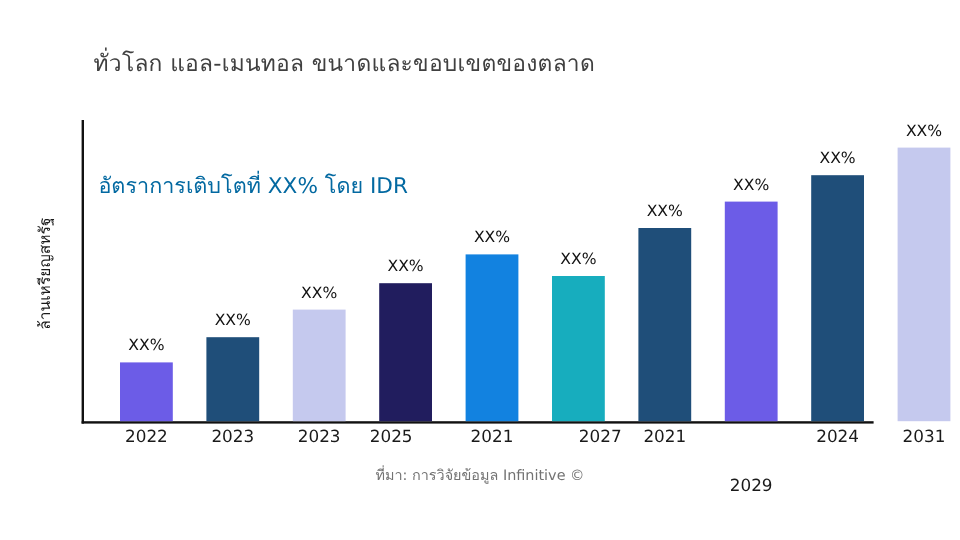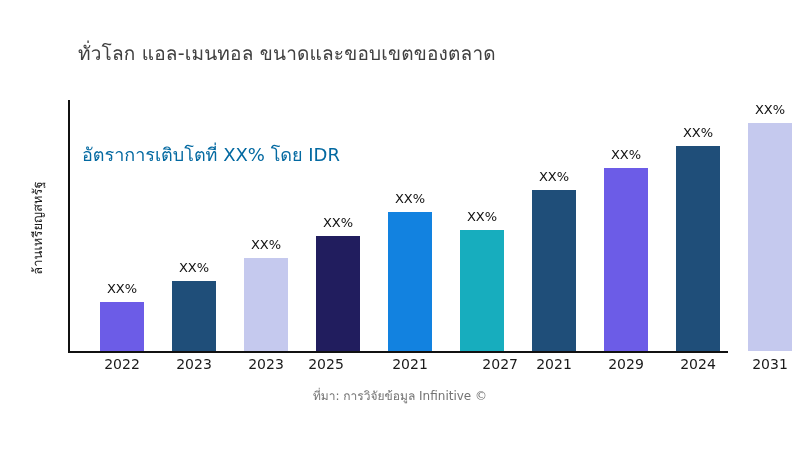--- a/index.html
+++ b/index.html
@@ -195,18 +195,18 @@
   </div>
 
 <div id="x-labels">
     <div class="x-tick" style="left: 86px;">2022</div>
     <div class="x-tick" style="left: 158px; text-align: center;">2023</div>
     <div class="x-tick" style="left: 230px;">2023</div>
     <div class="x-tick" style="left: 290px;">2025</div>
     <div class="x-tick" style="left: 374px;">2021</div>
     <div class="x-tick" style="left: 446px; text-align: right;">2027</div>
     <div class="x-tick" style="left: 518px;">2021</div>
-    <div class="x-tick" style="left: 590px;">2029</div>
+    <div class="x-tick" style="left: 590px; margin-top: 41px;">2029</div>
     <div class="x-tick" style="left: 662px;">2024</div>
     <div class="x-tick" style="left: 734px;">2031</div>
   </div>
 
 <div id="source-note">ที่มา: การวิจัยข้อมูล Infinitive ©</div>
 
 </body></html>

